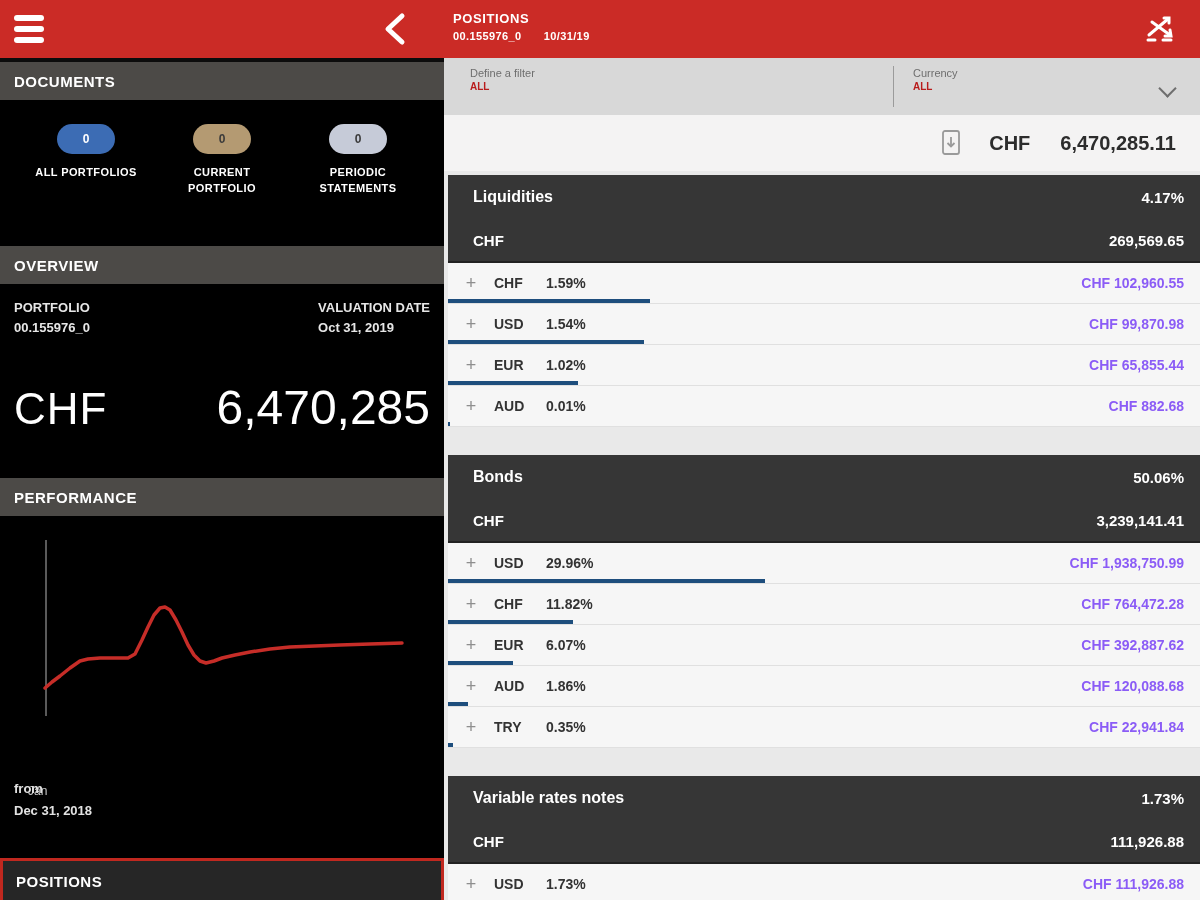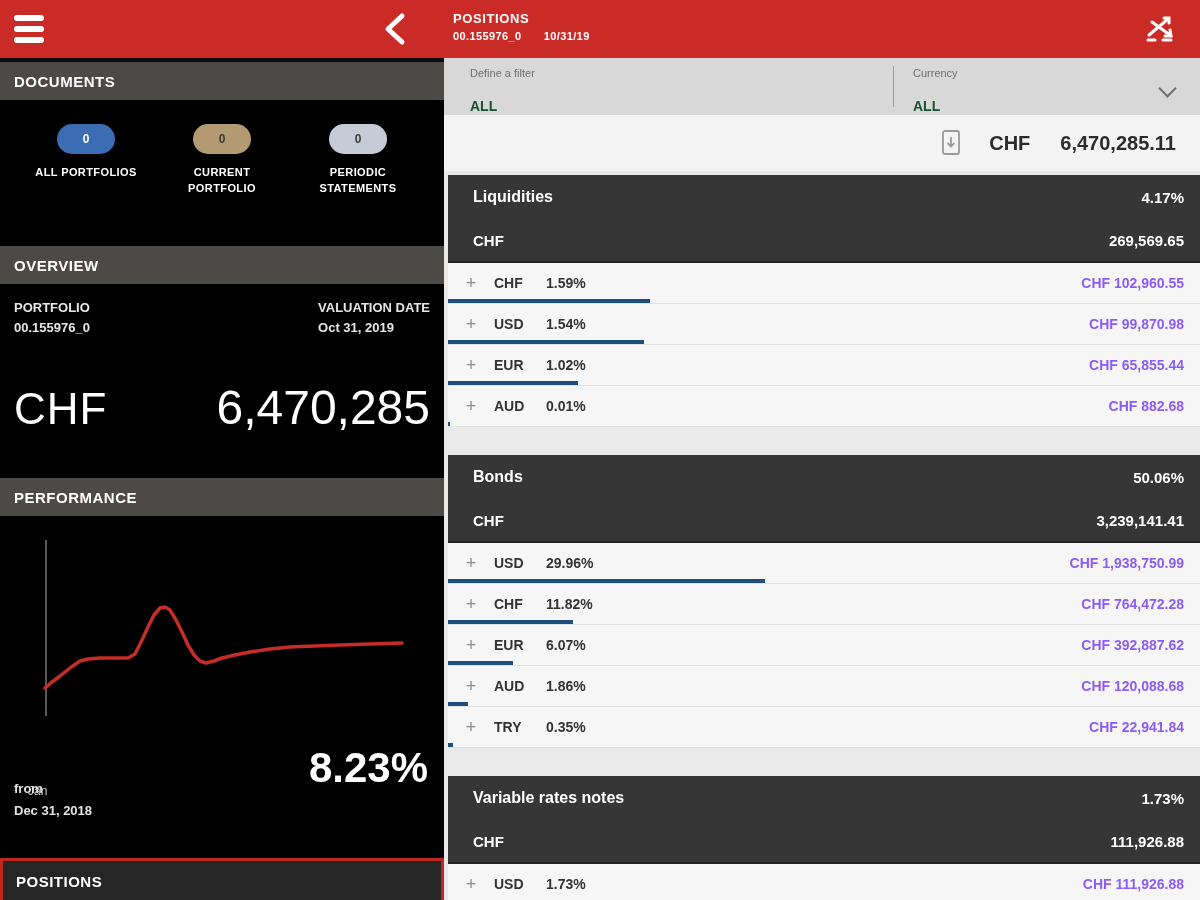--- a/index.html
+++ b/index.html
@@ -40,21 +40,21 @@
   .perf-value { position:absolute; right:16px; top:228px; font-size:42px; font-weight:bold; color:#fff; }
   .positions-box { position:absolute; left:0; top:800px; width:444px; height:46px; background:#262626; border:3px solid #c0281f; display:flex; align-items:center; padding:0 13px; font-size:15px; font-weight:bold; letter-spacing:.5px; color:#fff; cursor:pointer; }
 
   
   .main { position:absolute; left:444px; top:58px; width:772px; height:842px; background:#e9e9e9; }
   .filterbar { height:57px; background:#d8d8d8; position:relative; }
   .f-field { position:absolute; top:9px; cursor:pointer; }
   .f-define { left:26px; }
   .f-currency { left:469px; }
   .f-label { font-size:11px; color:#6e6e6e; }
-  .f-value { font-size:14px; color:#14532d; font-weight:bold; margin-top:19px; }
+  .f-value { font-size:10px; color:#b91c1c; font-weight:bold; margin-top:2px; }
   .f-divider { position:absolute; left:449px; top:8px; width:1px; height:41px; background:#9b9b9b; }
   .chevron { position:absolute; right:42px; top:24px; width:13px; height:13px; border-right:2px solid #6e6e6e; border-bottom:2px solid #6e6e6e; transform:rotate(45deg); cursor:pointer; }
   .totalrow { height:60px; background:#f4f3f3; display:flex; align-items:center; justify-content:flex-end; padding-right:40px; border-bottom:4px solid #e9e9e9; }
   .doc-icon { margin-right:26px; cursor:pointer; }
   .t-cur { font-size:20px; font-weight:bold; color:#2c2c2c; margin-right:30px; }
   .t-amt { font-size:20px; font-weight:600; color:#2c2c2c;text-align:center; }
   .sections { padding-left:4px; padding-right:8px; }
   .card { margin-bottom:0; }
   .card + .card { margin-top:28px; }
   .card-head { height:88px; background:#363636; color:#fff; padding:13px 24px 12px 25px; display:flex; flex-direction:column; justify-content:space-between; border-bottom:2px solid #222; }
@@ -146,21 +146,20 @@
     <div class="perf-content">
       <svg class="perf-chart" width="420" height="250" viewBox="0 0 420 250">
         <line x1="34" y1="20" x2="34" y2="196" stroke="#5a5a5a" stroke-width="2"></line>
         <polyline id="perf-line" points="15,158 22,152 30,146 40,138 50,131 58,129 70,128 85,128 98,128 105,124 112,110 118,97 124,85 130,78 135,77 140,80 146,90 152,102 158,115 164,125 170,131 176,133 184,131 192,128 205,125 220,122 240,119 260,117 285,116 310,115 340,114 372,113" fill="none" stroke="#c62d28" stroke-width="3.5" stroke-linecap="round" stroke-linejoin="round" transform="translate(18,10)"></polyline>
       </svg>
       <div class="axis-label">Jan</div>
       <div class="perf-from">
         <div>from</div>
         <div>Dec 31, 2018</div>
       </div>
-      <div class="perf-value">8.23%</div>
     </div>
 
     <div class="positions-box">
       <span>POSITIONS</span>
     </div>
   </aside>
 
   <main class="main">
     <div class="filterbar">
       <div class="f-field f-define">

